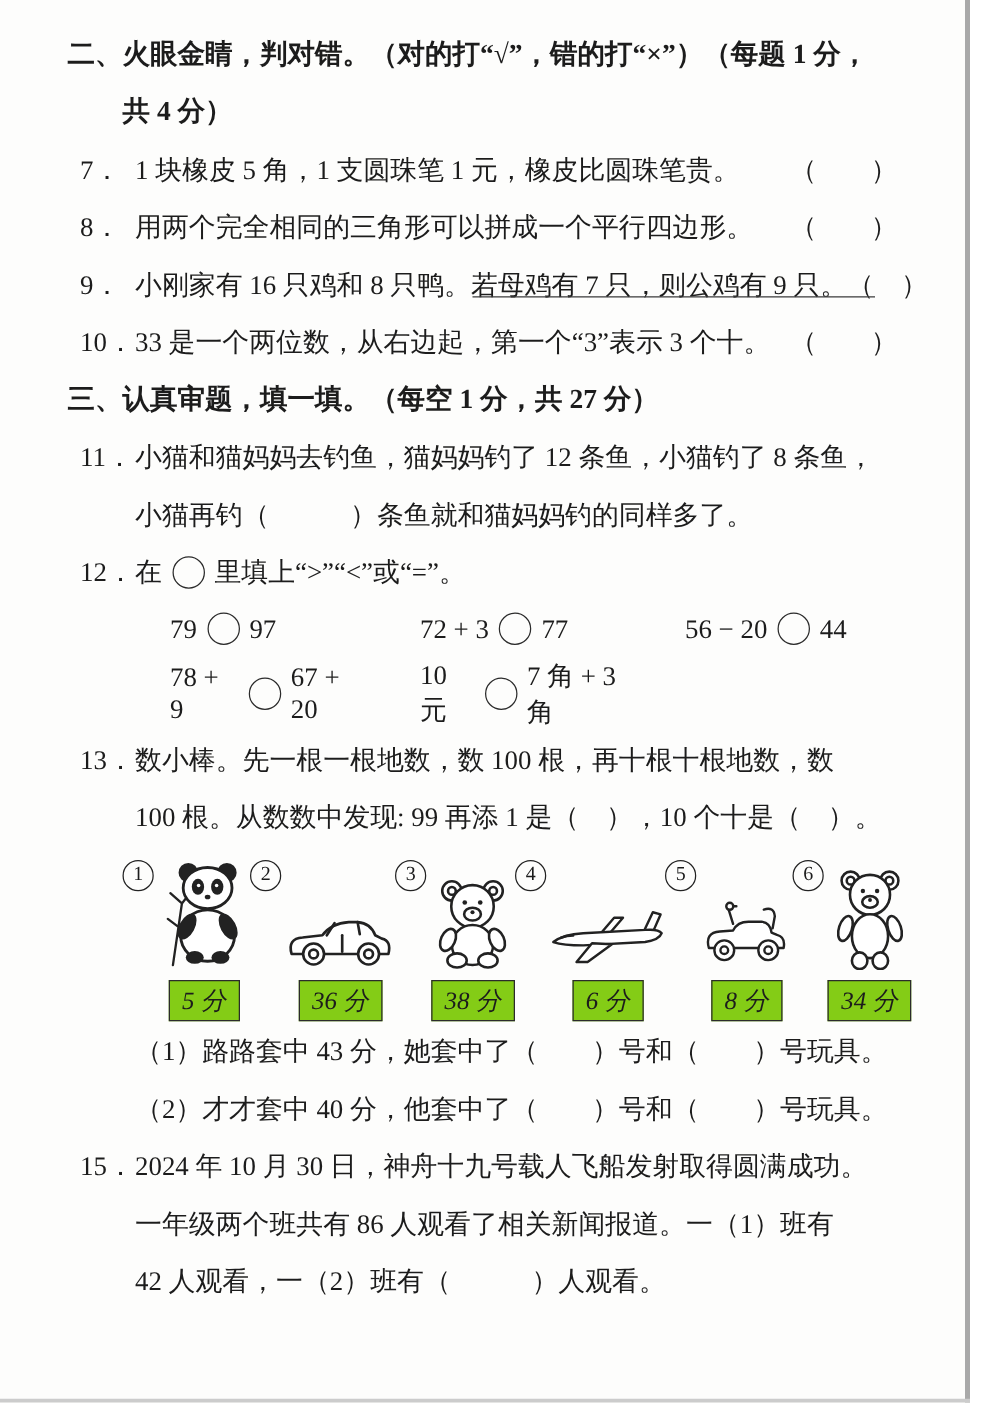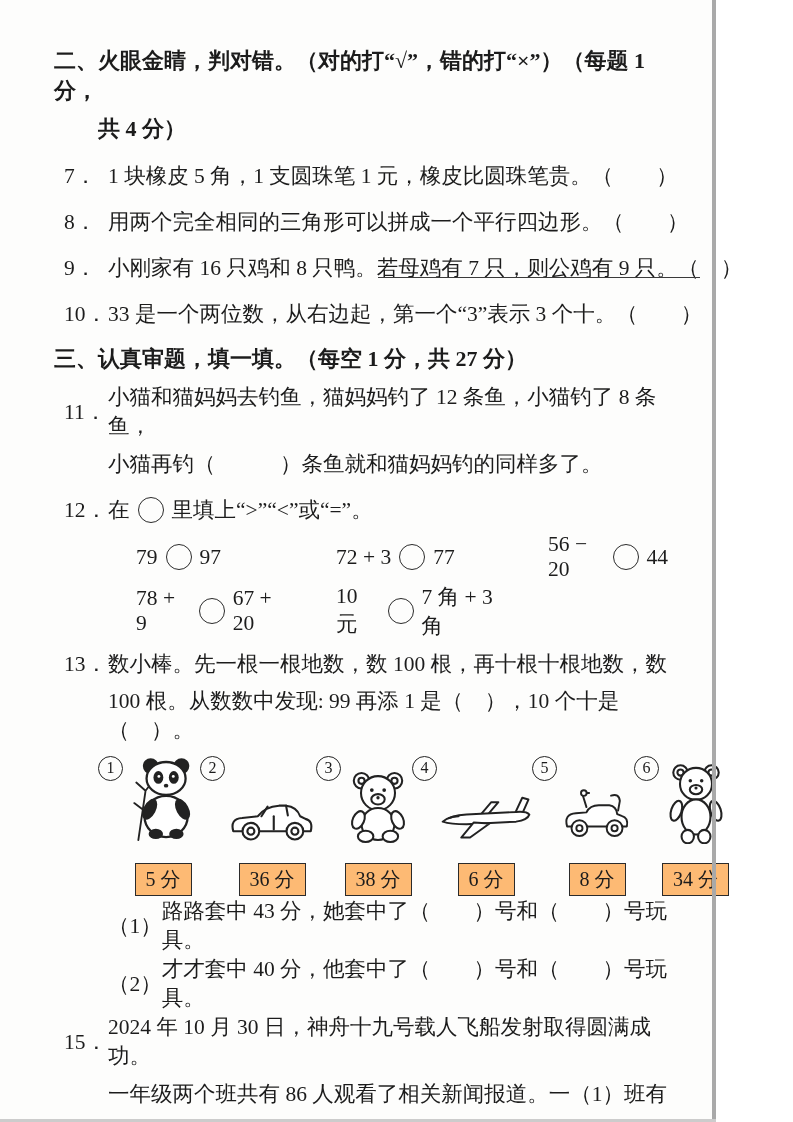--- a/index.html
+++ b/index.html
@@ -2,21 +2,21 @@
 <html><head>
 <meta charset="utf-8">
 <style>
   * { margin:0; padding:0; box-sizing:border-box; }
   html,body { background:#ffffff; }
   body {
     width:793px; height:1122px;
     font-family:"Liberation Serif","DejaVu Serif",serif;
     color:#1c1c1c; position:relative; overflow:hidden;
   }
-  .page { position:relative; width:716px; height:1122px; background:#fdfdfc; padding:46px 48px 0 54px; }
+  .page { position:relative; width:776px; height:1122px; background:#fdfdfc; padding:20px 48px 0 54px; }
   .edge-r { position:absolute; top:0; right:0; width:4px; height:100%; background:#a9a9a9; }
   .edge-b { position:absolute; left:0; bottom:0; width:100%; height:3px; background:#cccccc; }
 
   .sec-title { font-size:22px; font-weight:bold; min-height:46px; display:flex; align-items:center; }
   .sec-cont  { padding-left:44px; }
 
   .item  { font-size:21.5px; }
   .jline { display:flex; align-items:center; min-height:46px; padding-left:10px; }
   .inum  { width:44px; flex-shrink:0; }
   .itext { flex:1 1 auto; }
@@ -32,22 +32,22 @@
 
   .cmp-grid { display:grid; grid-template-columns:200px 212px 1fr; padding-left:44px; }
   .cmp { display:flex; align-items:center; min-height:46px;margin-left:38px; }
 
   .toys { display:flex; justify-content:space-between; align-items:flex-start; padding:8px 6px 0 44px; }
   .toy  { display:flex; align-items:flex-start; flex-shrink:0; }
   .tnum { width:25px; height:25px; border:1.6px solid #222; border-radius:50%; text-align:center;
           line-height:22px; font-size:16px; margin:4px 3px 0 0; flex-shrink:0; }
   .tcol { display:flex; flex-direction:column; align-items:center; }
   .tico { height:92px; display:flex; align-items:flex-end; justify-content:center; }
-  .tscore { margin-top:19px; border:1.7px solid #2b2b2b; padding:2px 10px; font-size:20px;
-            min-width:56px; text-align:center; white-space:nowrap; background:#fdba74; }
+  .tscore { margin-top:8px; border:1.7px solid #2b2b2b; padding:2px 10px; font-size:20px;
+            min-width:56px; text-align:center; white-space:nowrap; background:#84cc16;font-style:italic; }
   .subnum { flex-shrink:0; }
 </style>
 </head>
 <body>
 
 <div class="page">
 
   <div class="sec-title">
     <span>二、火眼金睛，判对错。（对的打“√”，错的打“×”）（每题 1 分，</span>
   </div>

